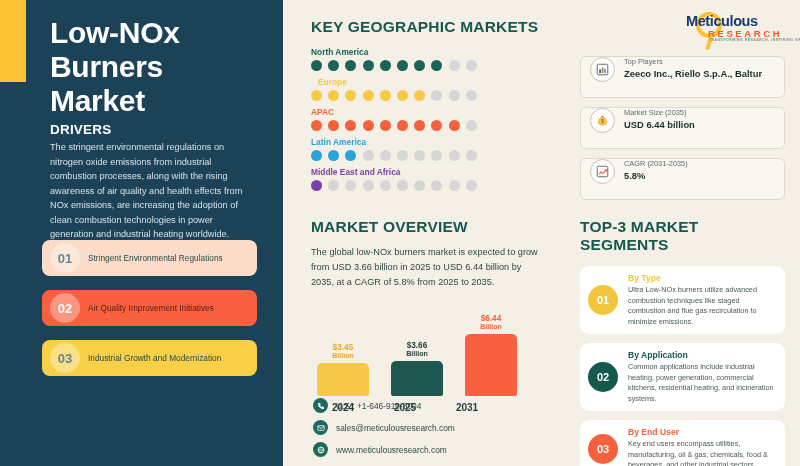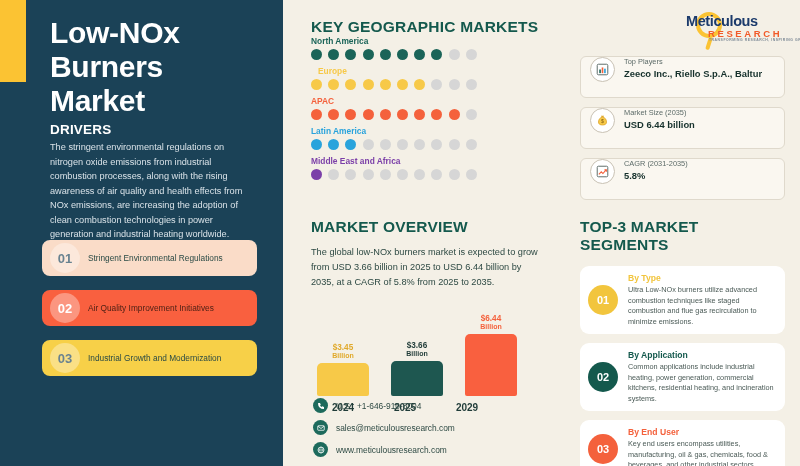--- a/index.html
+++ b/index.html
@@ -119,21 +119,21 @@
 
   
   .sec-head {
     color: #14594D;
     font-size: 15.5px; font-weight: bold;
     letter-spacing: 0.2px;
   }
 
   
   .geo { position: absolute; left: 311px; top: 18px; width: 250px; }
-  .geo-head { }
+  .geo-head { margin-bottom: 11px; }
   .geo-row { margin-bottom: 6px; }
   .geo-label {
     font-size: 8.4px; font-weight: bold;
     margin-bottom: 3px;
   }
   .dots { display: flex; gap: 6.2px; }
   .dot { width: 11px; height: 11px; border-radius: 50%; background: #D6D6D6; }
 
   
   .mo { position: absolute; left: 311px; top: 218px; width: 250px; }
@@ -336,21 +336,21 @@
           <div class="bar" style="height: 35px; background: rgb(30, 87, 80);"></div>
         </div>
         <div class="bar-col">
           <div class="bar-val" style="color: rgb(244, 97, 60);">$6.44<small>Billion</small></div>
           <div class="bar" style="height: 62px; background: rgb(249, 96, 63);"></div>
         </div>
       </div>
     <div class="years" id="chart-years">
         <div class="year-cell bar-year">2024</div>
         <div class="year-cell bar-year">2025</div>
-        <div class="year-cell bar-year">2029</div>
+        <div class="year-cell bar-year">2031</div>
       </div>
   </div>
 
   <div class="contact" id="contact">
       <div class="c-row">
         <div class="c-icon">
           <svg width="8" height="8" viewBox="0 0 16 16">
             <path fill="#fff" d="M3 2h3l1.5 3.5L6 7a9 9 0 0 0 3 3l1.5-1.5L14 10v3a1 1 0 0 1-1 1A11 11 0 0 1 2 3a1 1 0 0 1 1-1z"></path>
           </svg>
         </div>

